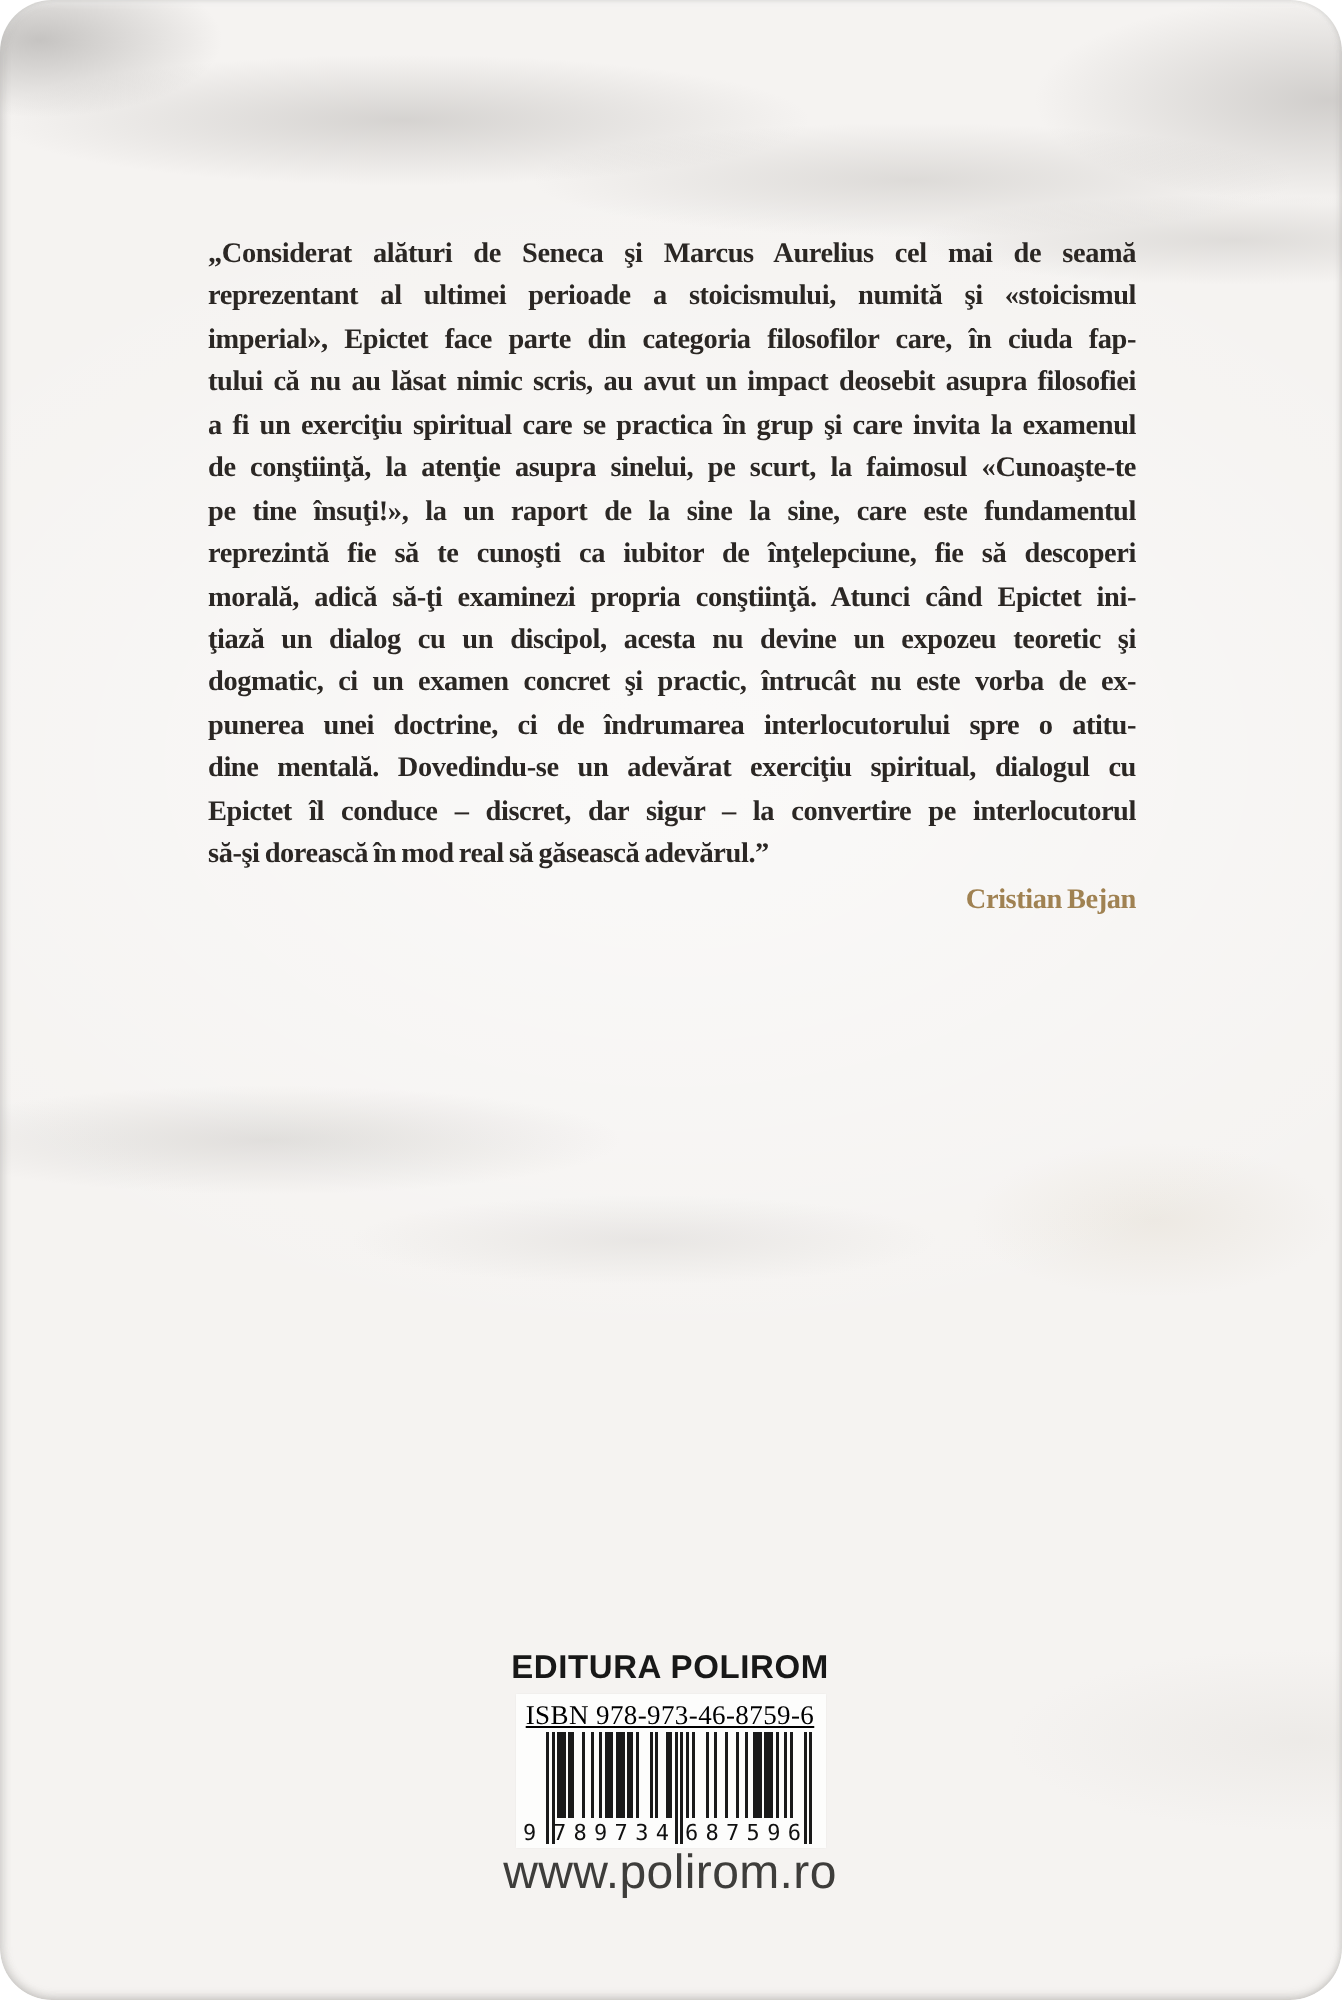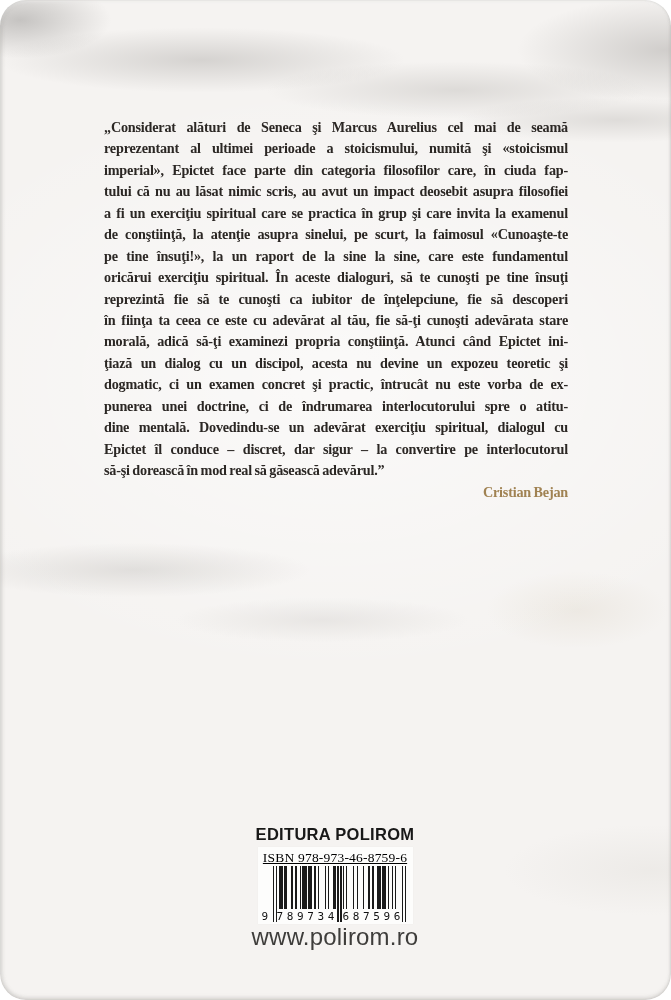--- a/index.html
+++ b/index.html
@@ -90,23 +90,21 @@
 
   <div class="quote">
     <div>
         <div class="qline"><span>„Considerat alături de Seneca şi Marcus Aurelius cel mai de seamă</span></div>
         <div class="qline"><span>reprezentant al ultimei perioade a stoicismului, numită şi «stoicismul</span></div>
         <div class="qline"><span>imperial», Epictet face parte din categoria filosofilor care, în ciuda fap-</span></div>
         <div class="qline"><span>tului că nu au lăsat nimic scris, au avut un impact deosebit asupra filosofiei</span></div>
         <div class="qline"><span>a fi un exerciţiu spiritual care se practica în grup şi care invita la examenul</span></div>
         <div class="qline"><span>de conştiinţă, la atenţie asupra sinelui, pe scurt, la faimosul «Cunoaşte-te</span></div>
         <div class="qline"><span>pe tine însuţi!», la un raport de la sine la sine, care este fundamentul</span></div>
-        <div class="qline"><span>oricărui exerciţiu spiritual. În aceste dialoguri, să te cunoşti pe tine însuţi</span></div>
         <div class="qline"><span>reprezintă fie să te cunoşti ca iubitor de înţelepciune, fie să descoperi</span></div>
-        <div class="qline"><span>în fiinţa ta ceea ce este cu adevărat al tău, fie să-ţi cunoşti adevărata stare</span></div>
         <div class="qline"><span>morală, adică să-ţi examinezi propria conştiinţă. Atunci când Epictet ini-</span></div>
         <div class="qline"><span>ţiază un dialog cu un discipol, acesta nu devine un expozeu teoretic şi</span></div>
         <div class="qline"><span>dogmatic, ci un examen concret şi practic, întrucât nu este vorba de ex-</span></div>
         <div class="qline"><span>punerea unei doctrine, ci de îndrumarea interlocutorului spre o atitu-</span></div>
         <div class="qline"><span>dine mentală. Dovedindu-se un adevărat exerciţiu spiritual, dialogul cu</span></div>
         <div class="qline"><span>Epictet îl conduce – discret, dar sigur – la convertire pe interlocutorul</span></div>
         <div class="qline qlast"><span>să-şi dorească în mod real să găsească adevărul.”</span></div>
       </div>
     <div class="attribution">Cristian Bejan</div>
   </div>

